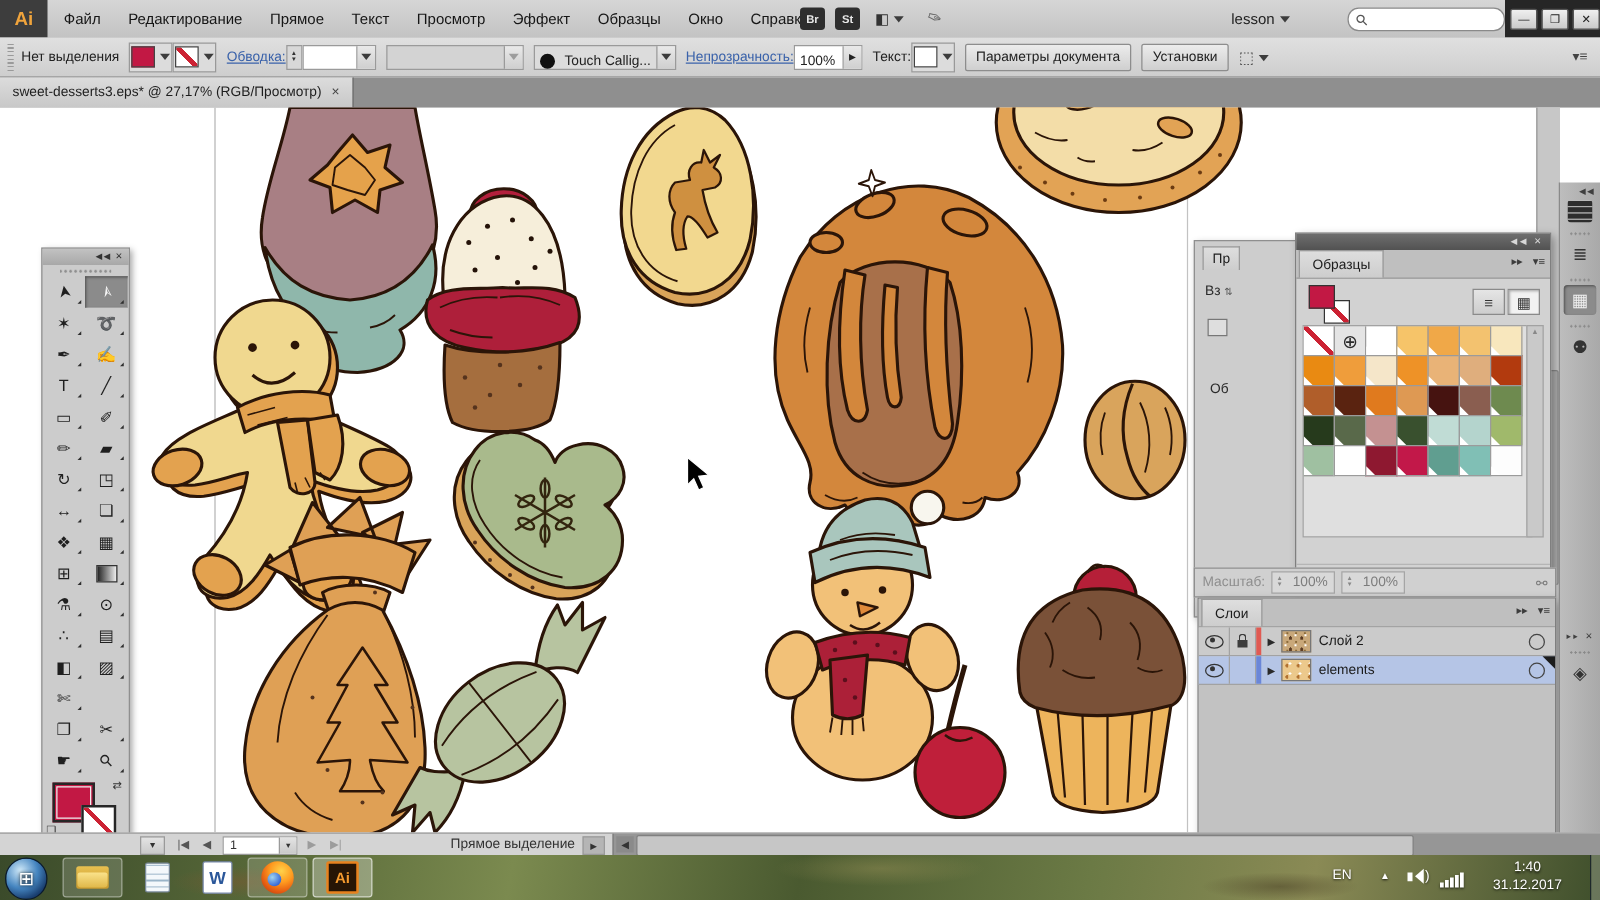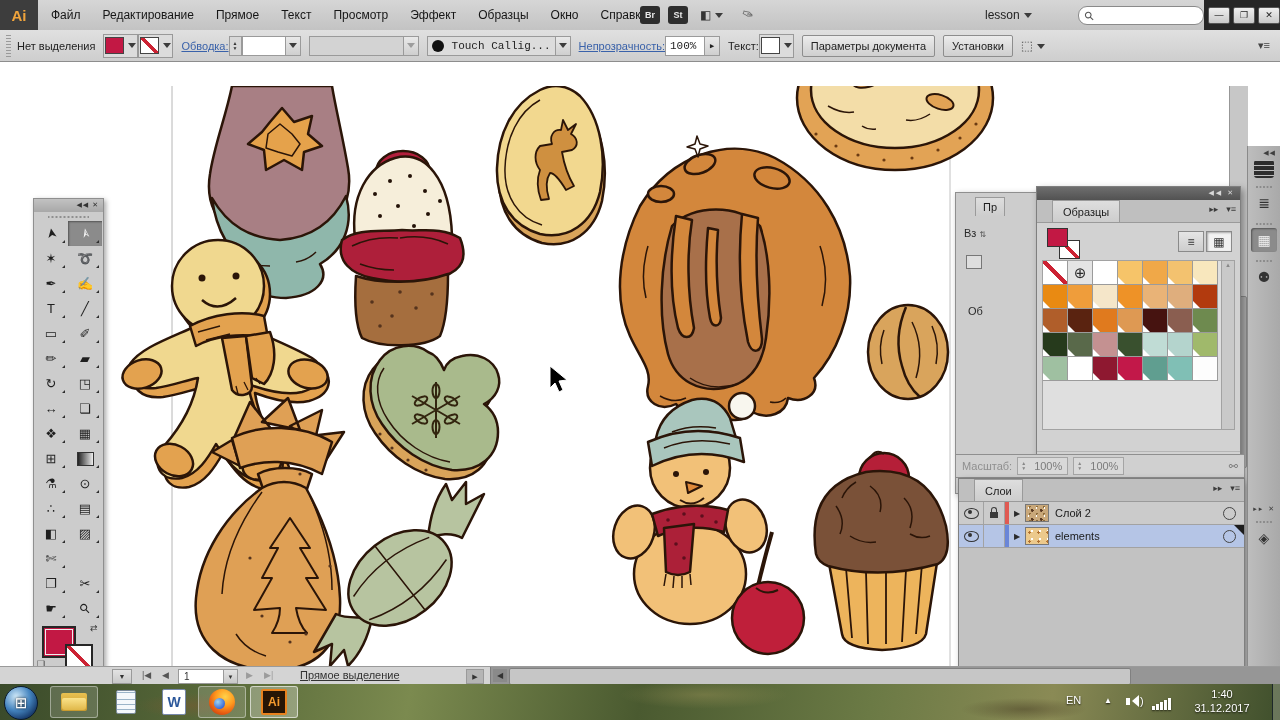--- a/index.html
+++ b/index.html
@@ -26,21 +26,21 @@
     font-size:9px;color:#222;display:flex;align-items:center;justify-content:center;}
   
   #controlbar{left:0;top:30px;width:1280px;height:32px;background:linear-gradient(#e0e0e0,#cecece);
     border-bottom:1px solid #8d8d8d;display:flex;align-items:center;padding-left:6px;box-sizing:border-box;font-size:11px;color:#222;}
   .grip{width:5px;height:22px;background:repeating-linear-gradient(180deg,#9a9a9a 0 1px,transparent 1px 3px);margin-right:6px;}
   .cb-gap{width:8px;}
   .swbtn{display:flex;align-items:center;border:1px solid #999;background:#dcdcdc;height:20px;padding:1px;}
   .swfill{width:17px;height:15px;border:1px solid #444;}
   .link{color:#3a62aa;text-decoration:underline;}
   .spin{display:flex;flex-direction:column;justify-content:center;width:11px;height:18px;border:1px solid #9a9a9a;background:#d8d8d8;font-size:5px;line-height:5px;color:#333;text-align:center;}
-  .combo{display:flex;align-items:center;height:18px;border:1px solid #9a9a9a;background:#fff;font-family:Liberation Mono, monospace;}
+  .combo{display:flex;align-items:flex-end;height:18px;border:1px solid #9a9a9a;background:#fff;}
   .combo.dis{background:#d3d3d3;}
   .combo .val{padding:0 4px;min-width:30px;}
   .cbtn{width:14px;height:100%;background:linear-gradient(#e9e9e9,#cfcfcf);border-left:1px solid #9a9a9a;display:flex;align-items:center;justify-content:center;}
   .pushbtn{height:20px;border:1px solid #8d8d8d;border-radius:2px;background:linear-gradient(#ececec,#cfcfcf);
     display:flex;align-items:center;padding:0 8px;font-size:11px;color:#222;}
   #cb-menu{margin-left:auto;margin-right:10px;font-size:11px;color:#444;}
   .nonefill{background:linear-gradient(45deg,transparent 42%,#cc2233 42%,#cc2233 58%,transparent 58%),#fff;}
   
   #tabbar{left:0;top:62px;width:1280px;height:24px;background:#8f8f8f;border-bottom:1px solid #6f6f6f;}
   #doctab{left:0;top:0;height:24px;background:linear-gradient(#dcdcdc,#c8c8c8);border-right:1px solid #6f6f6f;
@@ -73,21 +73,21 @@
   .tb-btnrow{display:flex;justify-content:center;gap:2px;height:18px;align-items:center;}
   .modebtn{width:18px;height:13px;border:1px solid #777;background:linear-gradient(#e2e2e2,#c6c6c6);display:flex;align-items:center;justify-content:center;font-size:8px;color:#333;}
   .modebtn .mfill{width:10px;height:7px;border:1px solid #444;}
   .wide{width:58px;background:linear-gradient(#d9d9d9,#bdbdbd);}
   .wide i{width:1px;height:9px;background:#777;margin:0 8px;}
   
   .panel{background:#d2d2d2;border:1px solid #7f7f7f;box-shadow:3px 3px 7px rgba(0,0,0,.35);box-sizing:border-box;}
   .pgroup-head{height:13px;background:linear-gradient(#6e6e6e,#525252);color:#d8d8d8;font-size:7px;text-align:right;padding:2px 5px 0 0;box-sizing:border-box;letter-spacing:2px;}
   .ptabs{height:22px;background:#bfbfbf;display:flex;align-items:flex-end;border-bottom:1px solid #9a9a9a;position:relative;}
   .ptab{height:21px;background:linear-gradient(#dedede,#cdcdcd);border:1px solid #9a9a9a;border-bottom:none;
-    display:flex;align-items:center;padding:0 10px;font-size:11px;color:#1c1c1c;margin-left:15px;}
+    display:flex;align-items:center;padding:0 10px;font-size:11px;color:#1c1c1c;margin-left:2px;}
   .ptabs .pt-icons{position:absolute;right:4px;top:4px;font-size:9px;color:#3c3c3c;display:flex;gap:8px;align-items:center;}
   
   #swatches{left:1036px;top:100px;width:205px;height:292px;}
   #sw-proxy{position:relative;height:38px;}
   #sw-pf{position:absolute;left:10px;top:5px;width:19px;height:17px;background:#c21844;border:1px solid #333;z-index:2;}
   #sw-ps{position:absolute;left:22px;top:17px;width:19px;height:17px;border:1px solid #333;background:
     linear-gradient(45deg,transparent 42%,#cc2233 42%,#cc2233 58%,transparent 58%),#fff;}
   #sw-views{position:absolute;right:8px;top:8px;display:flex;gap:2px;}
   .viewbtn{width:24px;height:19px;border:1px solid #8a8a8a;background:linear-gradient(#e5e5e5,#cdcdcd);display:flex;align-items:center;justify-content:center;font-size:12px;color:#333;}
   .viewbtn.on{background:#f2f2f2;box-shadow:inset 1px 1px 2px rgba(0,0,0,.3);}
@@ -139,21 +139,21 @@
   .dock-btn.on{background:#8b8b8b;box-shadow:inset 1px 1px 2px rgba(0,0,0,.4);color:#f0f0f0;}
   #dock .strip2{margin-top:216px;font-size:7px;color:#3f3f3f;text-align:right;padding-right:4px;letter-spacing:2px;}
   
   #statusbar{left:0;top:666px;width:1280px;height:18px;background:#d4d4d4;border-top:1px solid #9a9a9a;font-size:11px;color:#333;}
   .sb-btn{position:absolute;top:2px;height:13px;border:1px solid #9a9a9a;background:linear-gradient(#e3e3e3,#c9c9c9);display:flex;align-items:center;justify-content:center;font-size:7px;color:#333;}
   #sb-field{position:absolute;left:178px;top:2px;width:58px;height:13px;background:#fff;border:1px solid #9a9a9a;display:flex;align-items:center;font-size:10px;}
   #sb-field .v{flex:1;padding-left:5px;}
   #sb-field .c{width:13px;height:100%;background:linear-gradient(#e3e3e3,#c9c9c9);border-left:1px solid #9a9a9a;display:flex;align-items:center;justify-content:center;font-size:6px;}
   .sb-nav{position:absolute;top:3px;font-size:9px;color:#555;}
   .sb-nav.dim{color:#9c9c9c;}
-  #sb-tool{position:absolute;left:300px;top:2px;width:160px;text-align:left;text-decoration:underline;}
+  #sb-tool{position:absolute;left:300px;top:2px;width:160px;text-align:right;}
   #hscroll{position:absolute;left:490px;top:0;width:790px;height:17px;background:#969696;border-left:1px solid #7c7c7c;}
   #hscroll .larr{position:absolute;left:2px;top:2px;width:14px;height:13px;background:#8a8a8a;color:#333;font-size:8px;display:flex;align-items:center;justify-content:center;}
   #hscroll .thumb{position:absolute;left:18px;top:1px;width:620px;height:15px;background:#c6c6c6;border:1px solid #808080;border-radius:2px;}
   
   #taskbar{left:0;top:684px;width:1280px;height:36px;
     background:linear-gradient(100deg,#3a4a2a,#5a6b3a 18%,#7b8a4f 32%,#4a5a30 50%,#6b7a45 68%,#8a8a55 82%,#3f4f2c);}
   #taskbar::before{content:"";position:absolute;inset:0;background:
     radial-gradient(ellipse 80px 18px at 15% 60%,rgba(120,90,50,.55),transparent 70%),
     radial-gradient(ellipse 120px 20px at 55% 30%,rgba(160,150,90,.4),transparent 70%),
     radial-gradient(ellipse 90px 16px at 80% 70%,rgba(70,60,35,.5),transparent 70%);}
@@ -267,20 +267,26 @@
       </span>
     <span class="cb-gap"></span>
     <span class="pushbtn">Параметры документа</span>
     <span class="cb-gap"></span>
     <span class="pushbtn">Установки</span>
     <span class="cb-gap"></span>
     <span style="font-size:13px;color:#555">⬚<span class="caret"></span></span>
     <span id="cb-menu">▾≡</span>
   </div>
 
+  <div id="tabbar" class="abs">
+    <div id="doctab" class="abs">
+      <span>sweet-desserts3.eps* @ 27,17% (RGB/Просмотр)</span>
+      <span class="close">×</span>
+    </div>
+  </div>
 
   <div id="main" class="abs">
 
     <svg id="artwork" width="1280" height="580" viewBox="0 0 1280 580">
       <defs>
         <path id="gbody" d="M196,240 C170,252 140,262 130,278 C122,292 134,304 156,302 C172,300 186,294 198,292 C194,318 180,342 164,360 C150,378 160,396 182,392 C198,388 208,372 216,358 C226,374 238,390 256,394 C278,398 290,382 278,364 C264,344 252,324 248,298 C264,304 284,310 302,306 C324,300 328,282 312,272 C292,260 260,248 244,240 Z"></path>
         <path id="heartp" d="M428,266 C414,256 392,258 380,274 C366,292 368,318 382,338 C398,362 424,380 452,384 C480,386 498,370 498,346 C498,334 492,324 484,318 C496,312 502,300 498,288 C494,274 478,266 462,270 C452,272 446,278 444,284 C440,274 434,268 428,266 Z"></path>
         <path id="leafp" d="M540,4 C512,18 498,48 497,82 C496,116 512,140 540,148 C568,154 592,138 600,106 C607,72 601,32 580,10 C567,-2 552,-2 540,4 Z"></path>
       </defs>
 

